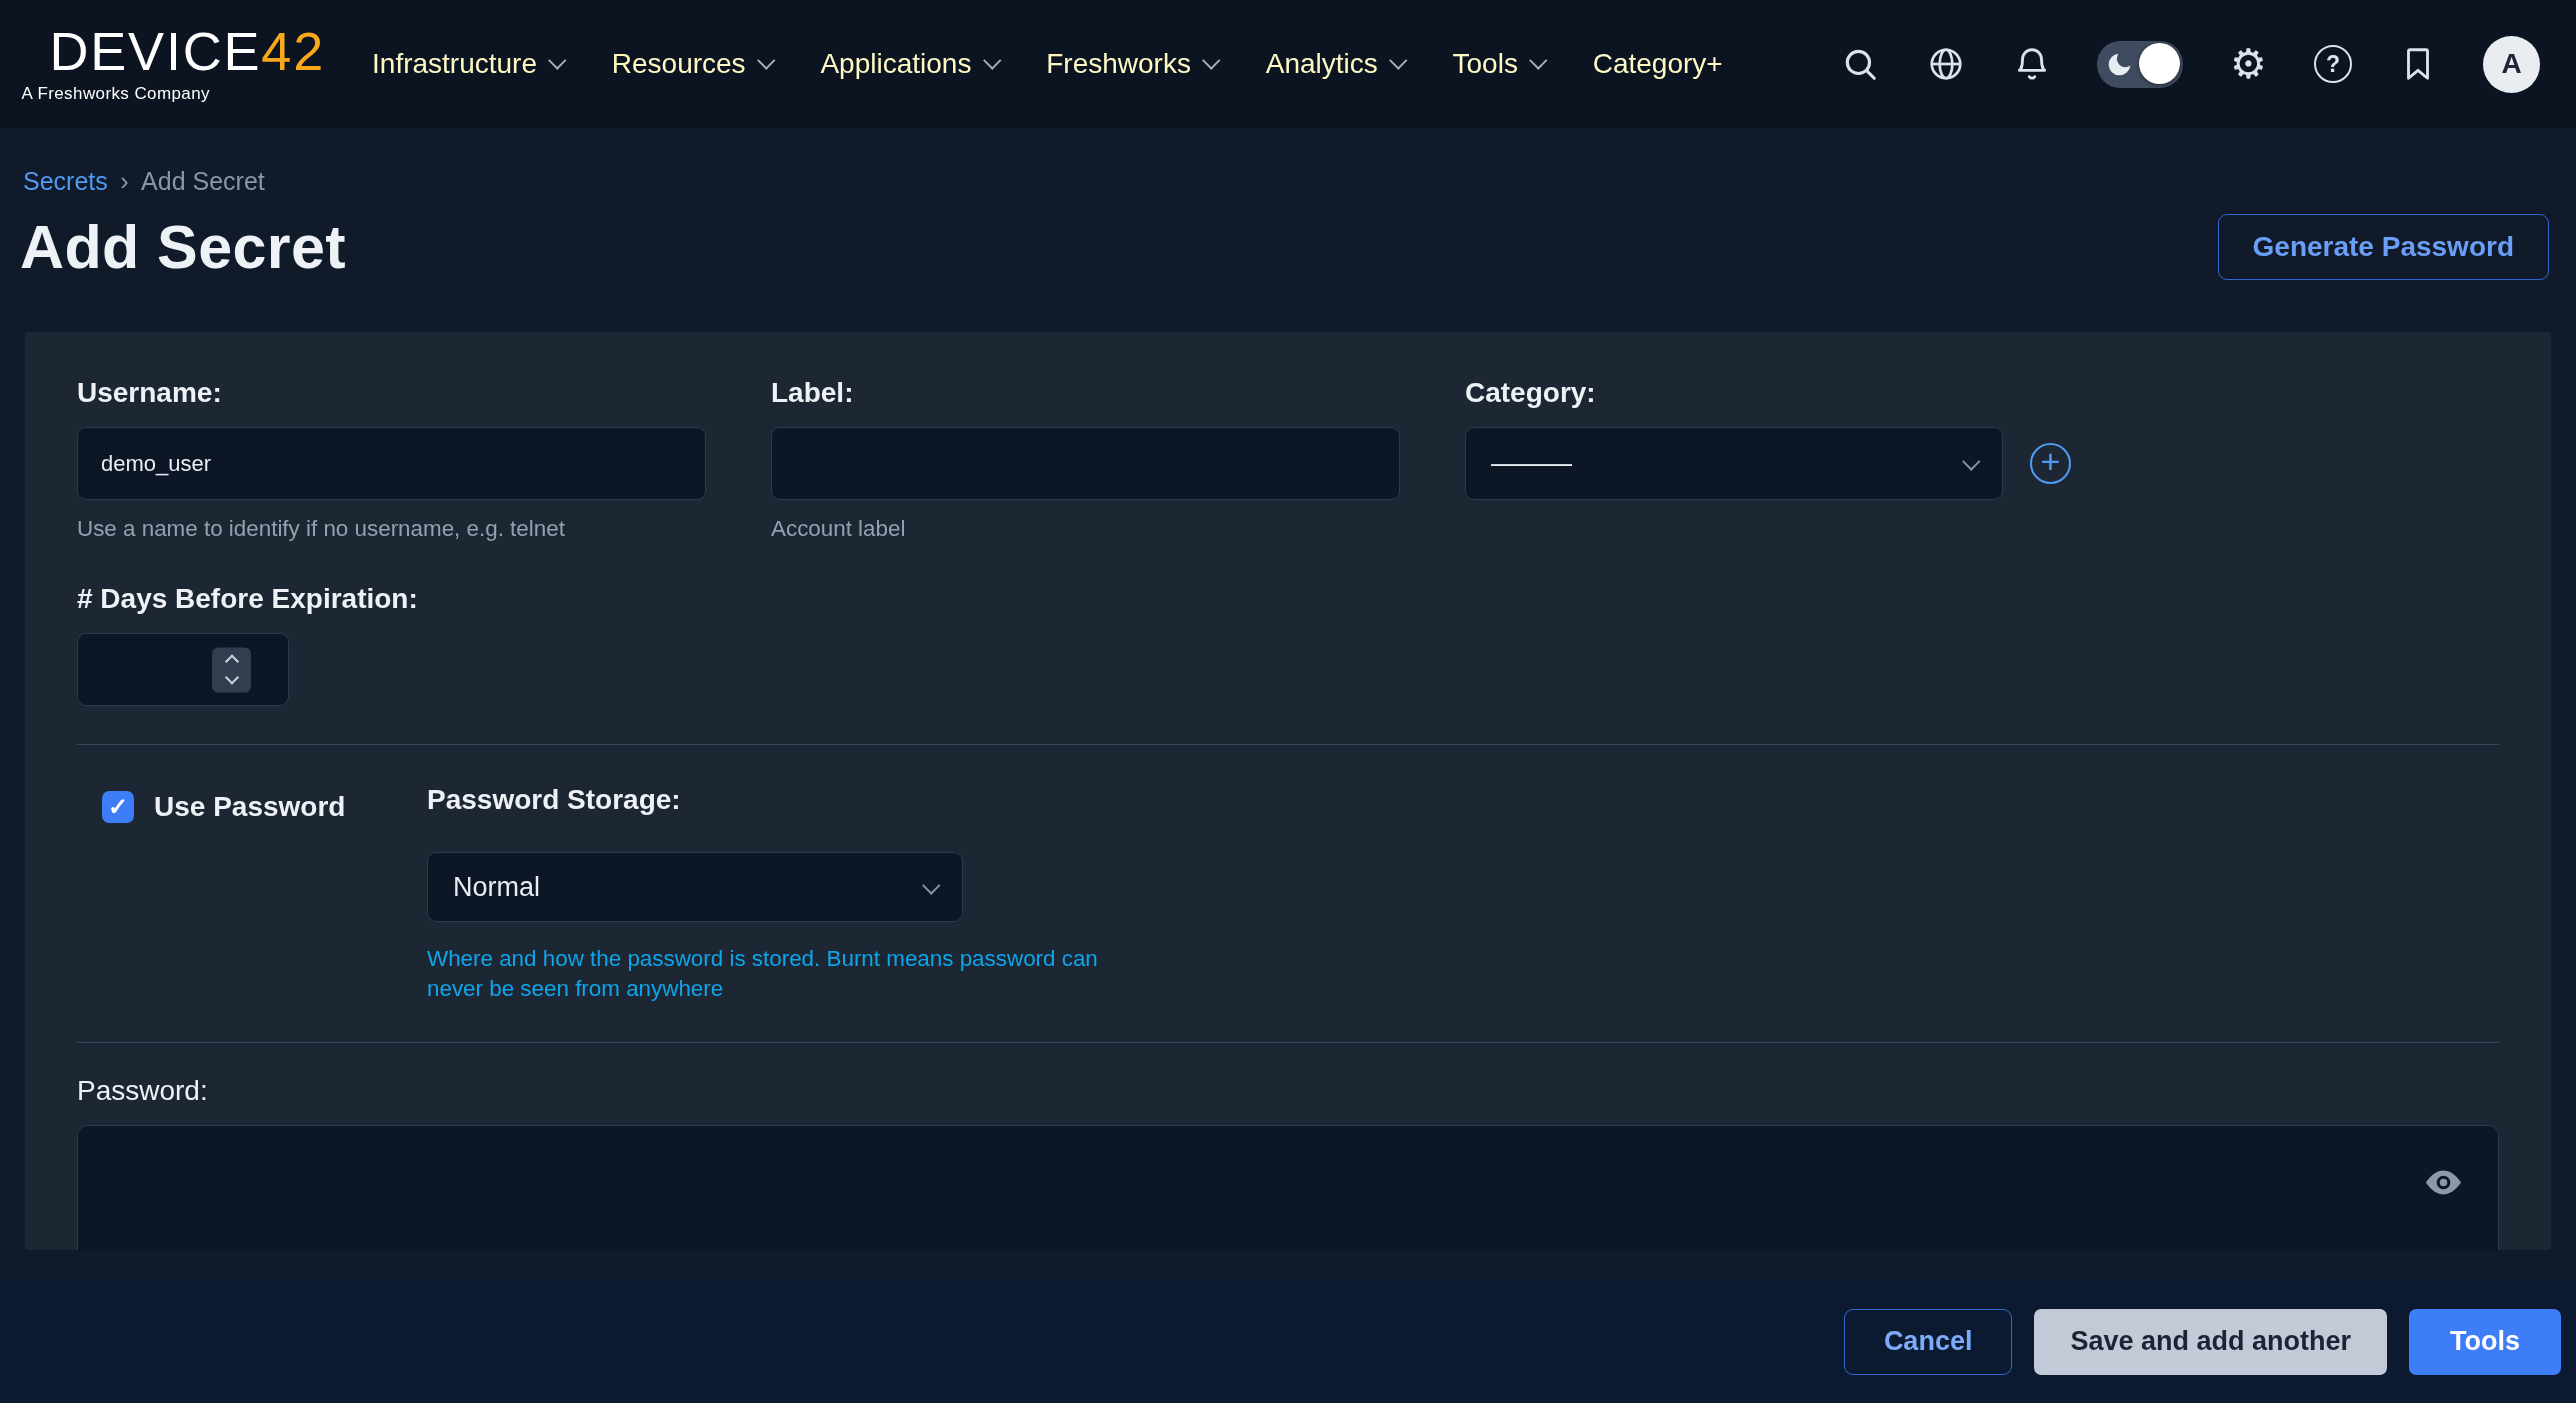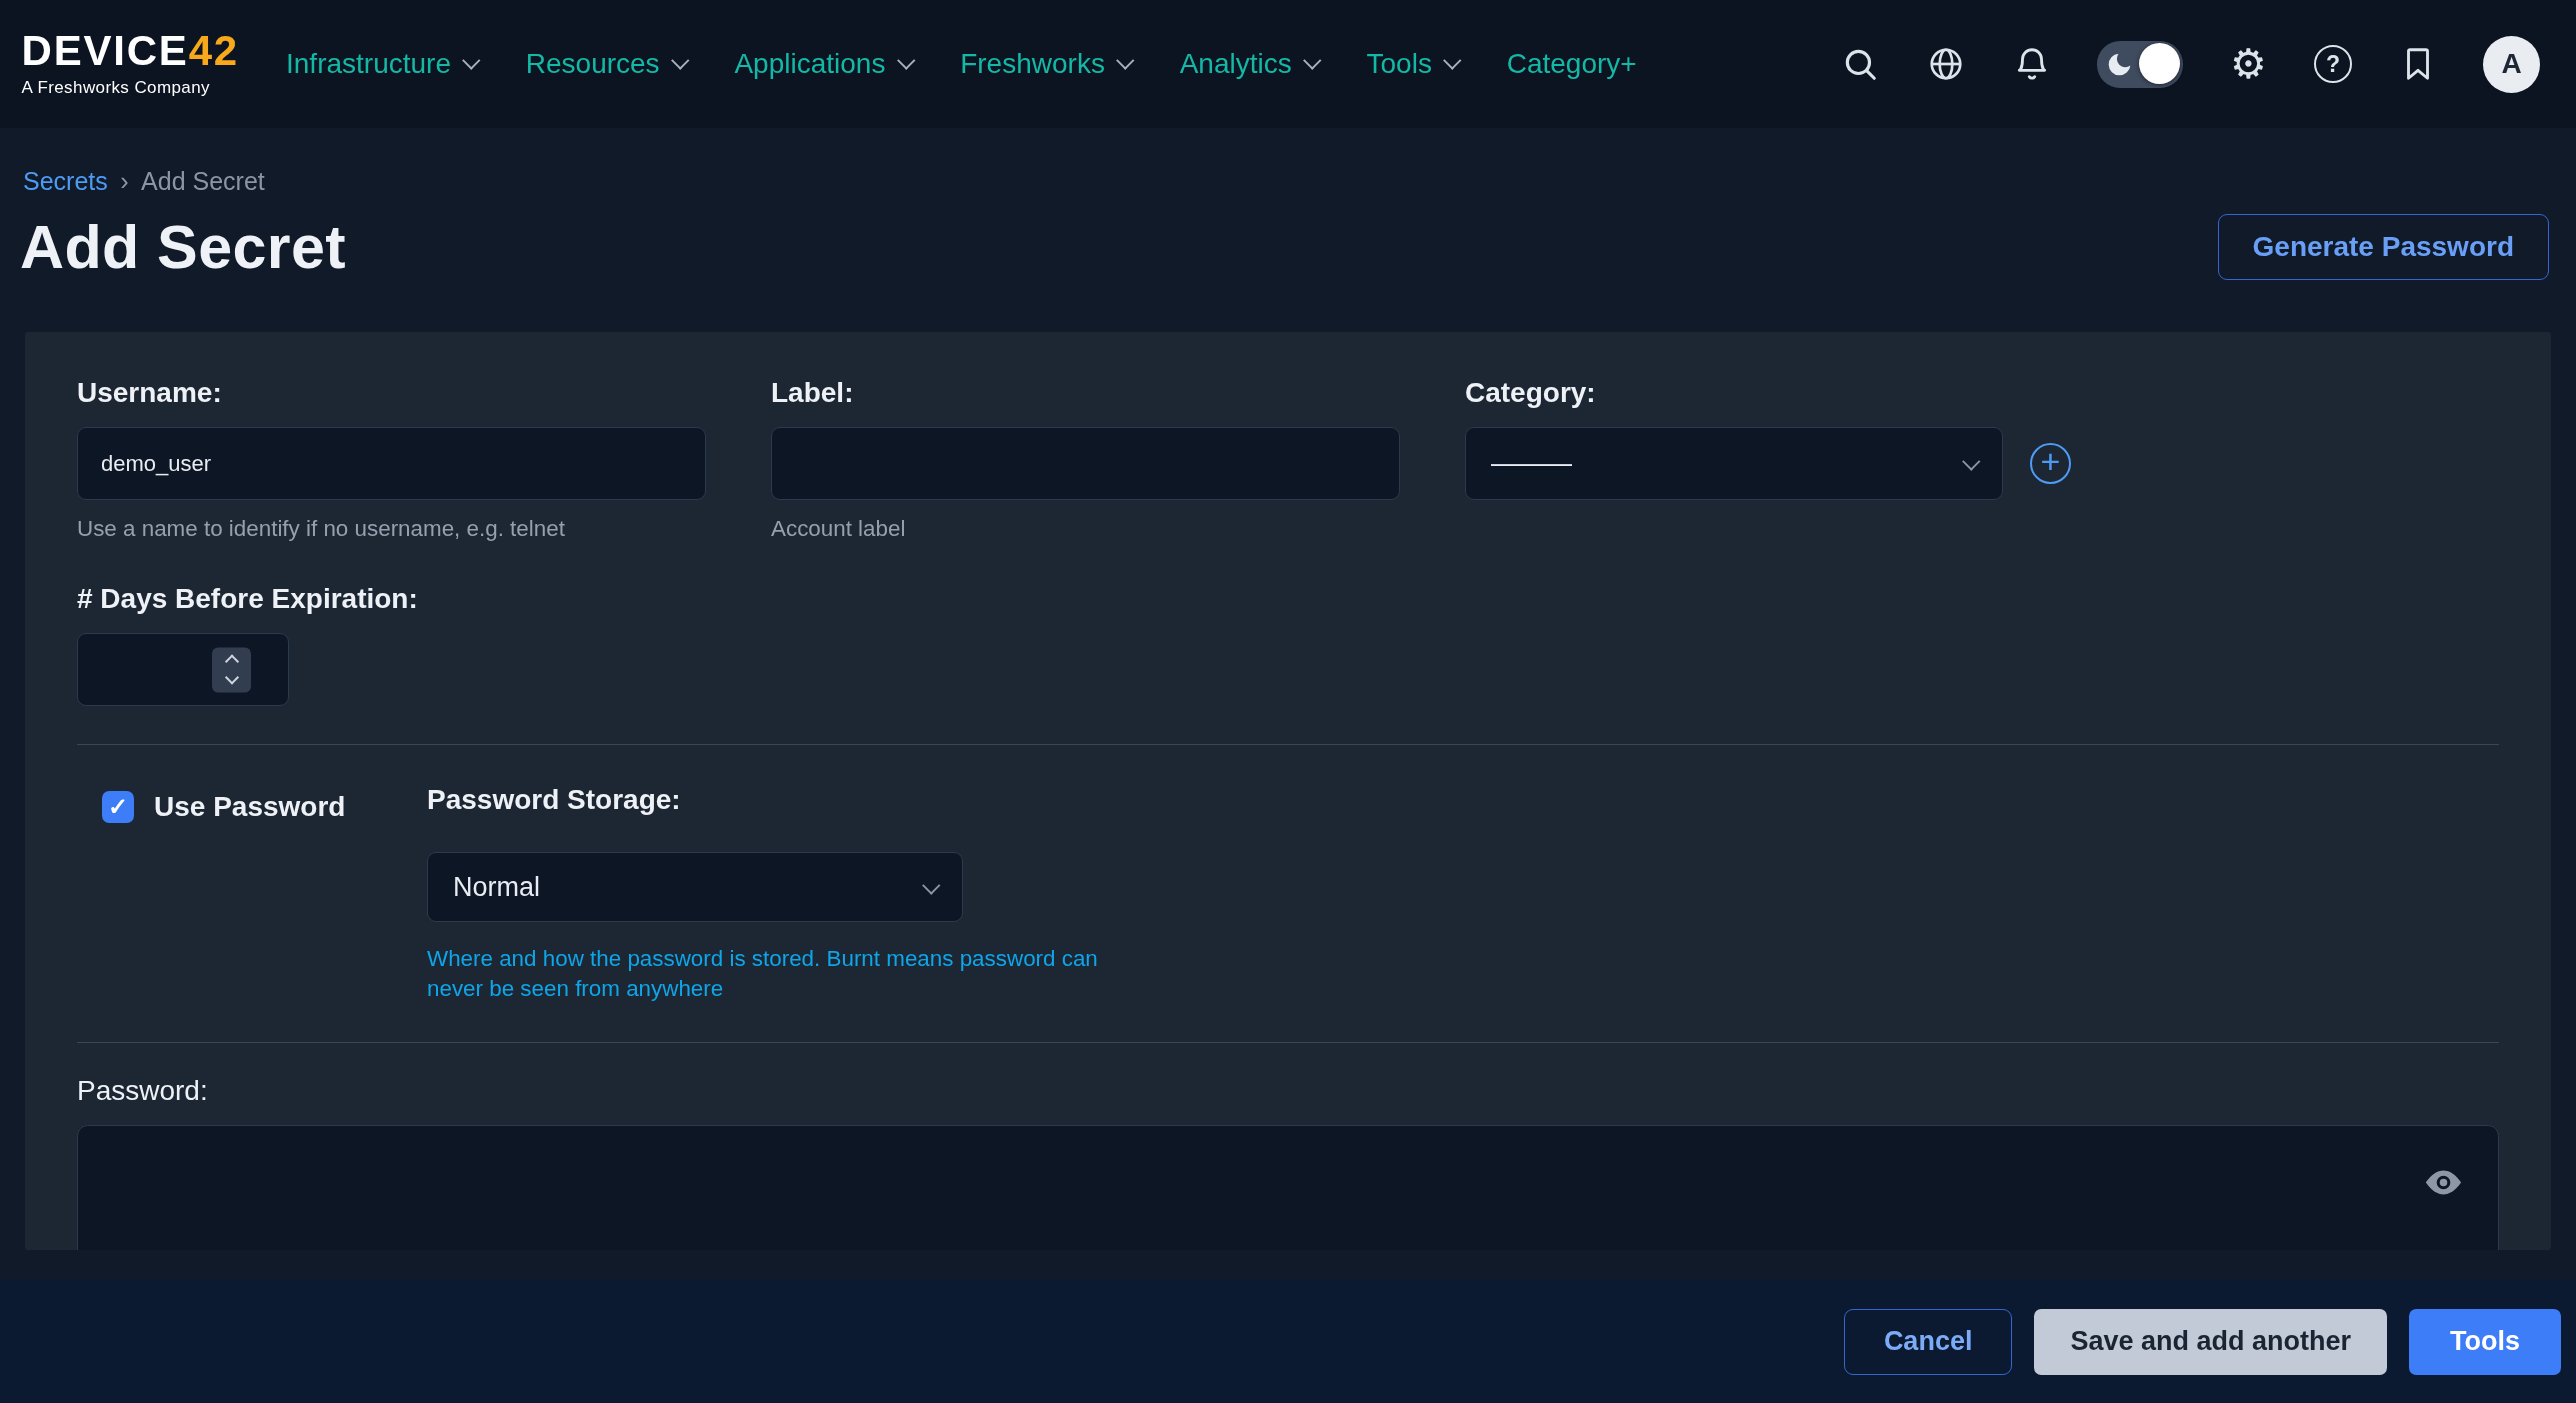--- a/index.html
+++ b/index.html
@@ -10,25 +10,25 @@
     color:#e9edf3;
     position:relative;
     overflow:hidden;
   }
   button { font-family:inherit; cursor:pointer; }
   input { font-family:inherit; }
 
   
   .topnav { height:128px; background:#0b1420; display:flex; align-items:center; padding:0 36px 0 21.5px; }
   .logo { display:flex; flex-direction:column; justify-content:center; margin-right:47px; cursor:pointer; }
-  .logo-main { font-size:42px; font-weight:bold; letter-spacing:1.8px; color:#ffffff; line-height:1; }
+  .logo-main { font-size:54px; font-weight:normal; letter-spacing:1.8px; color:#ffffff; line-height:1;margin-left:28px; }
   .logo-accent { color:#f7a81b; }
   .logo-tag { font-size:17px; color:#ffffff; margin-top:6.3px; letter-spacing:0.4px; }
   .nav-items { display:flex; align-items:center; gap:48px; }
-  .nav-item { display:flex; align-items:center; gap:14.3px; font-size:28px; color:#14b8a6; cursor:pointer; white-space:nowrap; }
+  .nav-item { display:flex; align-items:center; gap:14.3px; font-size:28px; color:#fef9c3; cursor:pointer; white-space:nowrap; }
   .chev { width:12.5px; height:12.5px; border-right:2.7px solid #a7b1bf; border-bottom:2.7px solid #a7b1bf; transform:rotate(45deg); margin-top:-7.2px; }
   .nav-right { margin-left:auto; display:flex; align-items:center; gap:45px; }
   .icon-btn { width:41px; height:41px; display:flex; align-items:center; justify-content:center; color:#dde3ea; cursor:pointer; }
   .icon-btn svg { width:38px; height:38px; }
   .gear-glyph { font-size:41px; line-height:1; color:#dde3ea; }
   .help-circle { width:38px; height:38px; border:2.7px solid #dde3ea; border-radius:50%; display:flex; align-items:center; justify-content:center; font-size:23px; font-weight:bold; color:#dde3ea; cursor:pointer; }
   .toggle { width:86px; height:47px; border-radius:23px; background:#3f4b5e; position:relative; cursor:pointer; flex:none; }
   .toggle .moon { position:absolute; left:8px; top:9px; width:29px; height:29px; color:#e7ecf3; }
   .toggle .knob { position:absolute; right:2.7px; top:2.7px; width:41px; height:41px; border-radius:50%; background:#ffffff; box-shadow:0 0.9px 4.5px rgba(0,0,0,.5); }
   .avatar { width:57px; height:57px; border-radius:50%; background:#e9edf2; color:#1d2736; display:flex; align-items:center; justify-content:center; font-size:28px; font-weight:bold; cursor:pointer; }

